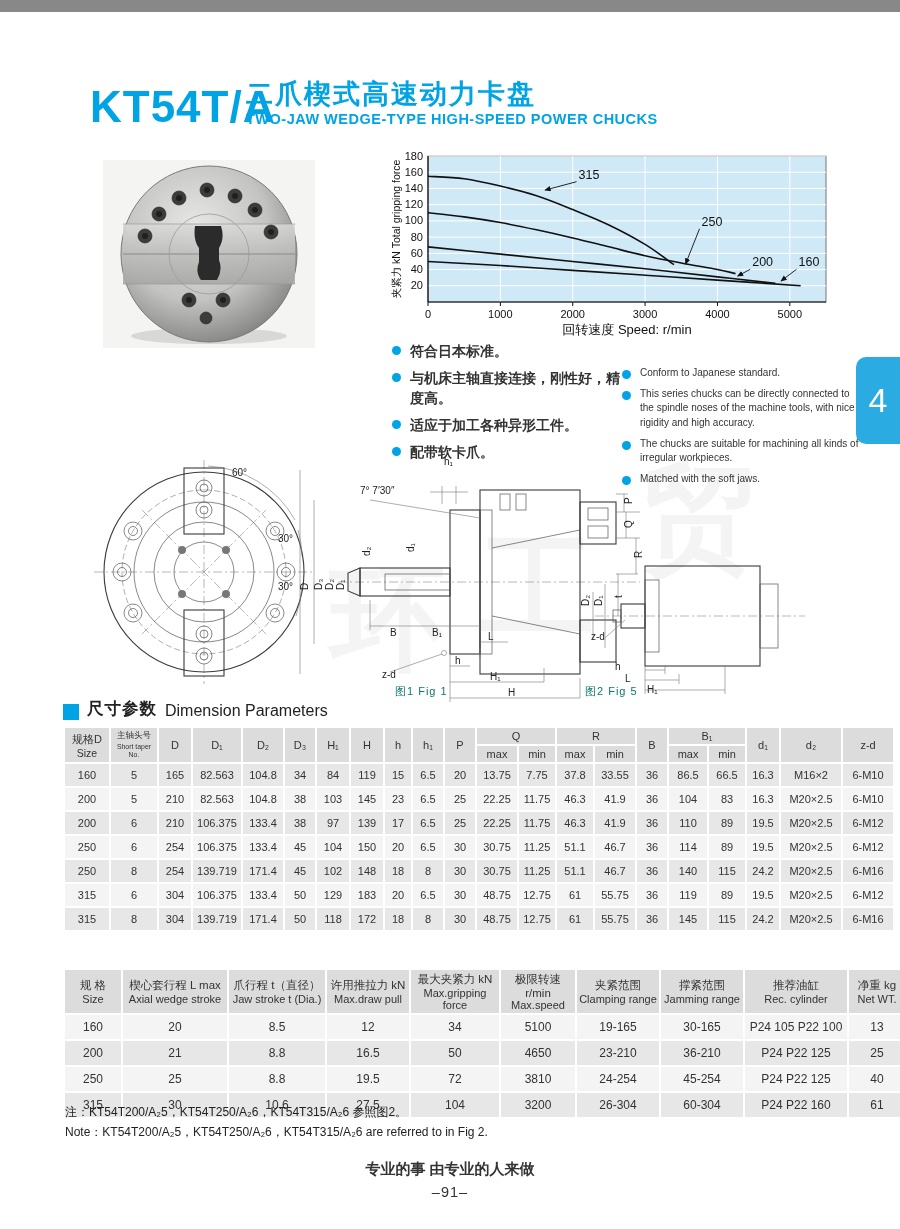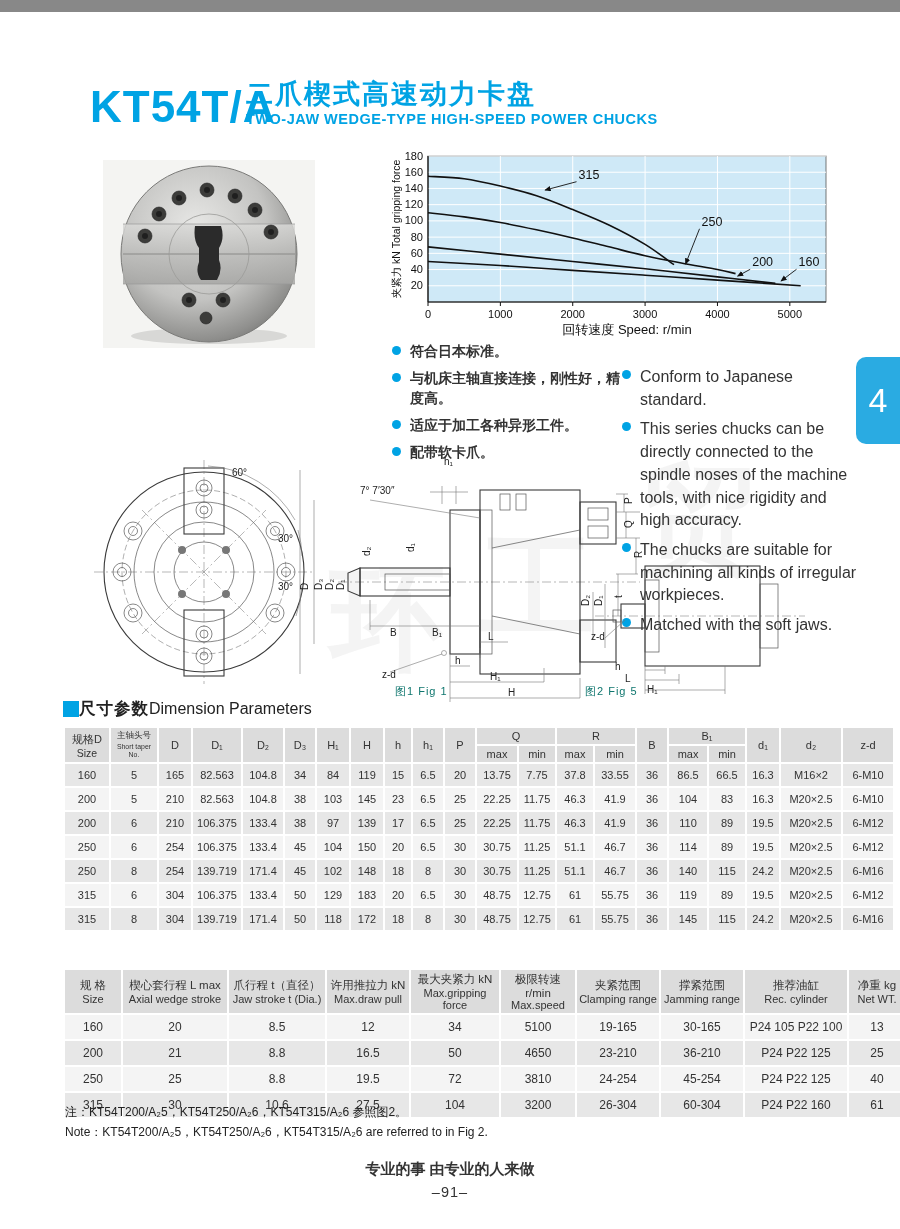--- a/index.html
+++ b/index.html
@@ -13,42 +13,42 @@
   .t-en{left:246px;top:99px;font-size:14.5px;font-weight:bold;color:var(--brand);letter-spacing:.5px;text-align:center;}
 
   
   .photo{left:103px;top:148px;width:212px;height:188px;}
   .chart{left:390px;top:138px;width:440px;height:188px;}
   .chart text{font-family:"Liberation Sans","DejaVu Sans",sans-serif;}
 
   
   .features{left:392px;top:330px;width:232px;margin:0;padding:0;list-style:none;}
   .features.en{left:622px;top:354px;width:238px;}
-  .features li{display:flex;gap:9px;margin-bottom:7px;font-size:16px;line-height:1.42;}
+  .features li{display:flex;gap:9px;margin-bottom:7px;font-size:10px;line-height:1.42;}
   .features.zh li{font-weight:bold;font-size:14px;}
   .features .dot{flex:0 0 auto;width:9px;height:9px;border-radius:50%;background:var(--brand);margin-top:4px;}
 
   
   .side-tab{right:0;top:345px;width:44px;height:87px;background:var(--tab);color:#fff;
             border-radius:10px 0 0 10px;display:flex;align-items:center;justify-content:center;
             font-size:34px;font-weight:400;}
 
   
   .drawings{left:0;top:440px;width:900px;height:252px;}
   .drawings svg{position:absolute;overflow:visible;}
   .oln{fill:none;stroke:#3a3a3a;stroke-width:1.1;}
   .tln{fill:none;stroke:#555;stroke-width:.7;}
   .dln{fill:none;stroke:#777;stroke-width:.6;}
   .cl{stroke:#888;stroke-width:.6;stroke-dasharray:9 3 2 3;fill:none;}
   .dim-label{font-size:10px;fill:#222;}
   .fig-caption{font-size:11px;color:#0f766e;letter-spacing:1px;}
   .wm{position:absolute;font-size:115px;color:rgba(60,60,60,.06);font-weight:bold;pointer-events:none;}
 
   
-  .sec{display:flex;align-items:center;gap:0;}
+  .sec{display:flex;align-items:flex-end;gap:8px;}
   .sec .sq{width:16px;height:16px;background:var(--brand);}
   .sec .z{font-size:16.5px;font-weight:bold;color:#222;letter-spacing:1px;}
   .sec .e{font-size:16px;color:#222;}
 
   
   table{border-collapse:separate;border-spacing:2px;table-layout:fixed;}
   #dim-table{left:63px;top:714px;width:792px;font-size:11px;}
   #char-table{left:63px;top:956px;width:792px;font-size:12px;}
   th{background:var(--thbg);font-weight:normal;padding:2px 0;color:#333;}
   td{text-align:center;padding:3px 0;color:#333;white-space:nowrap;}

